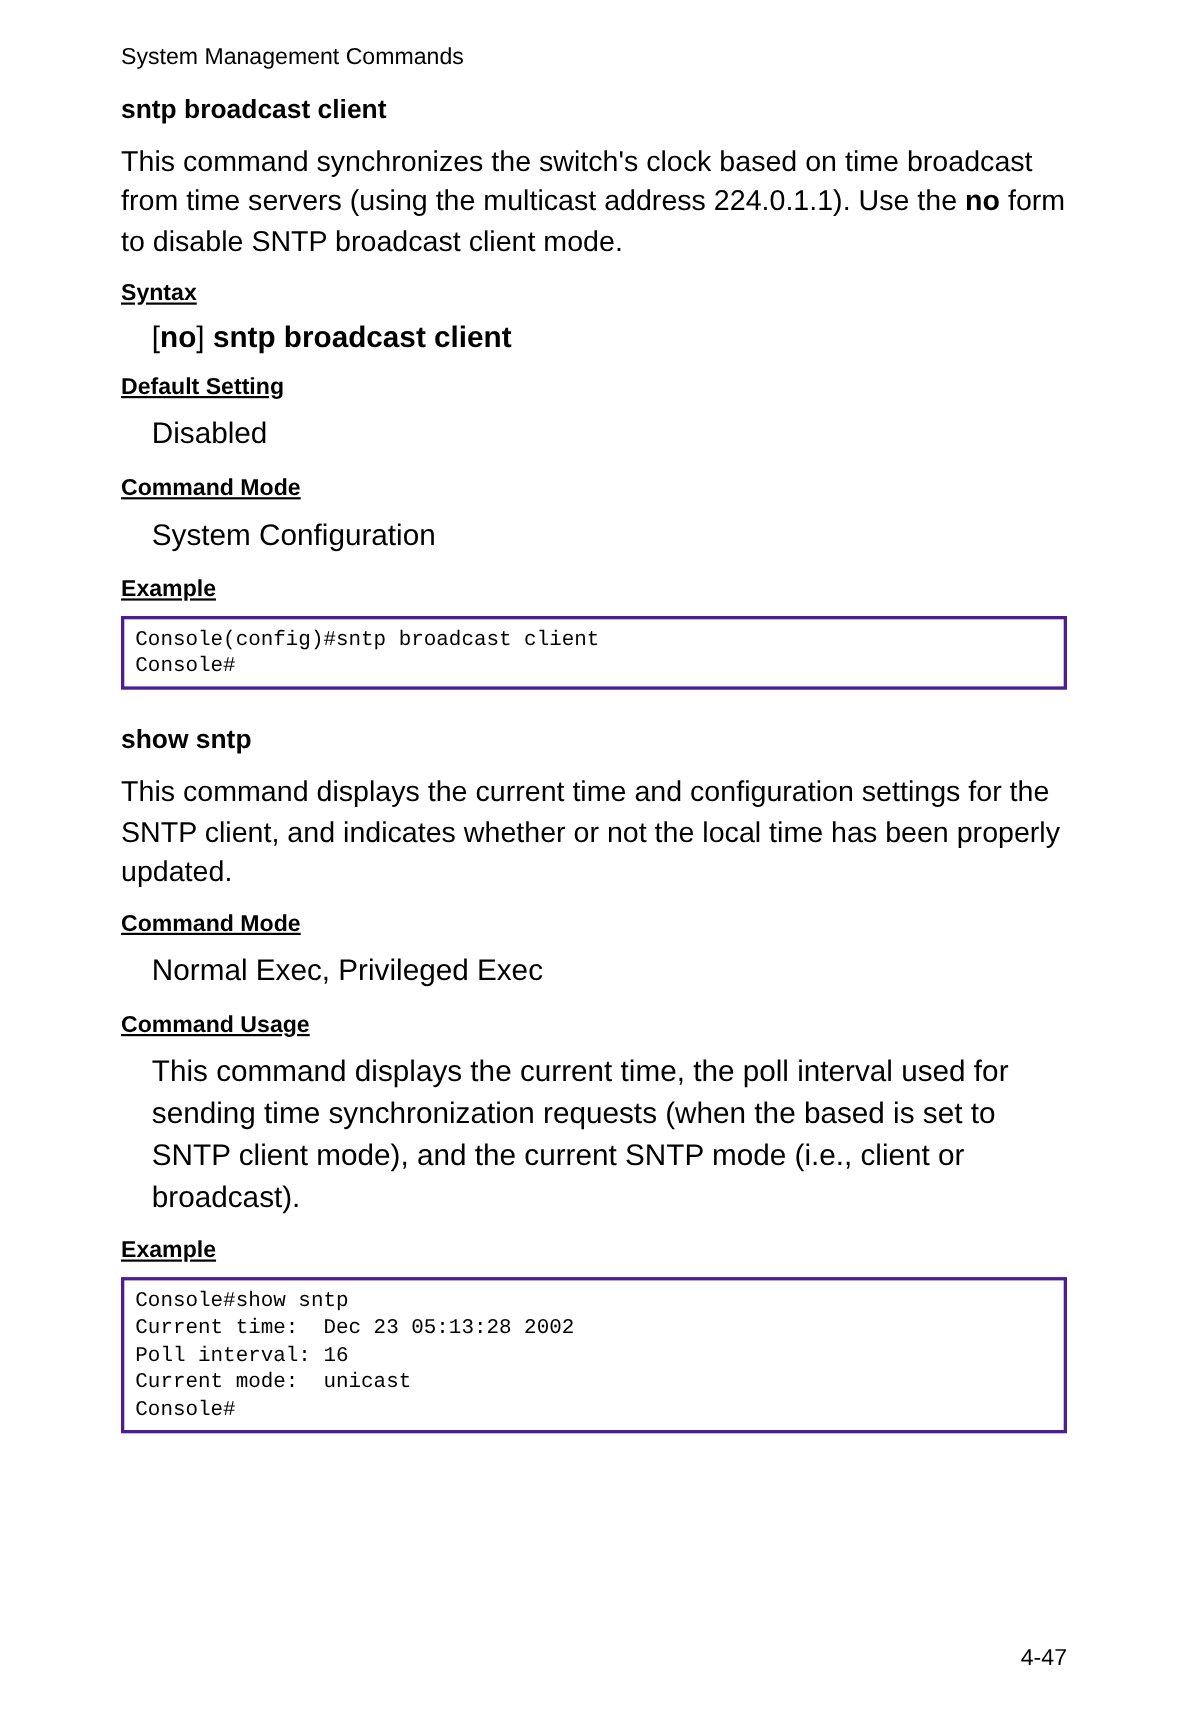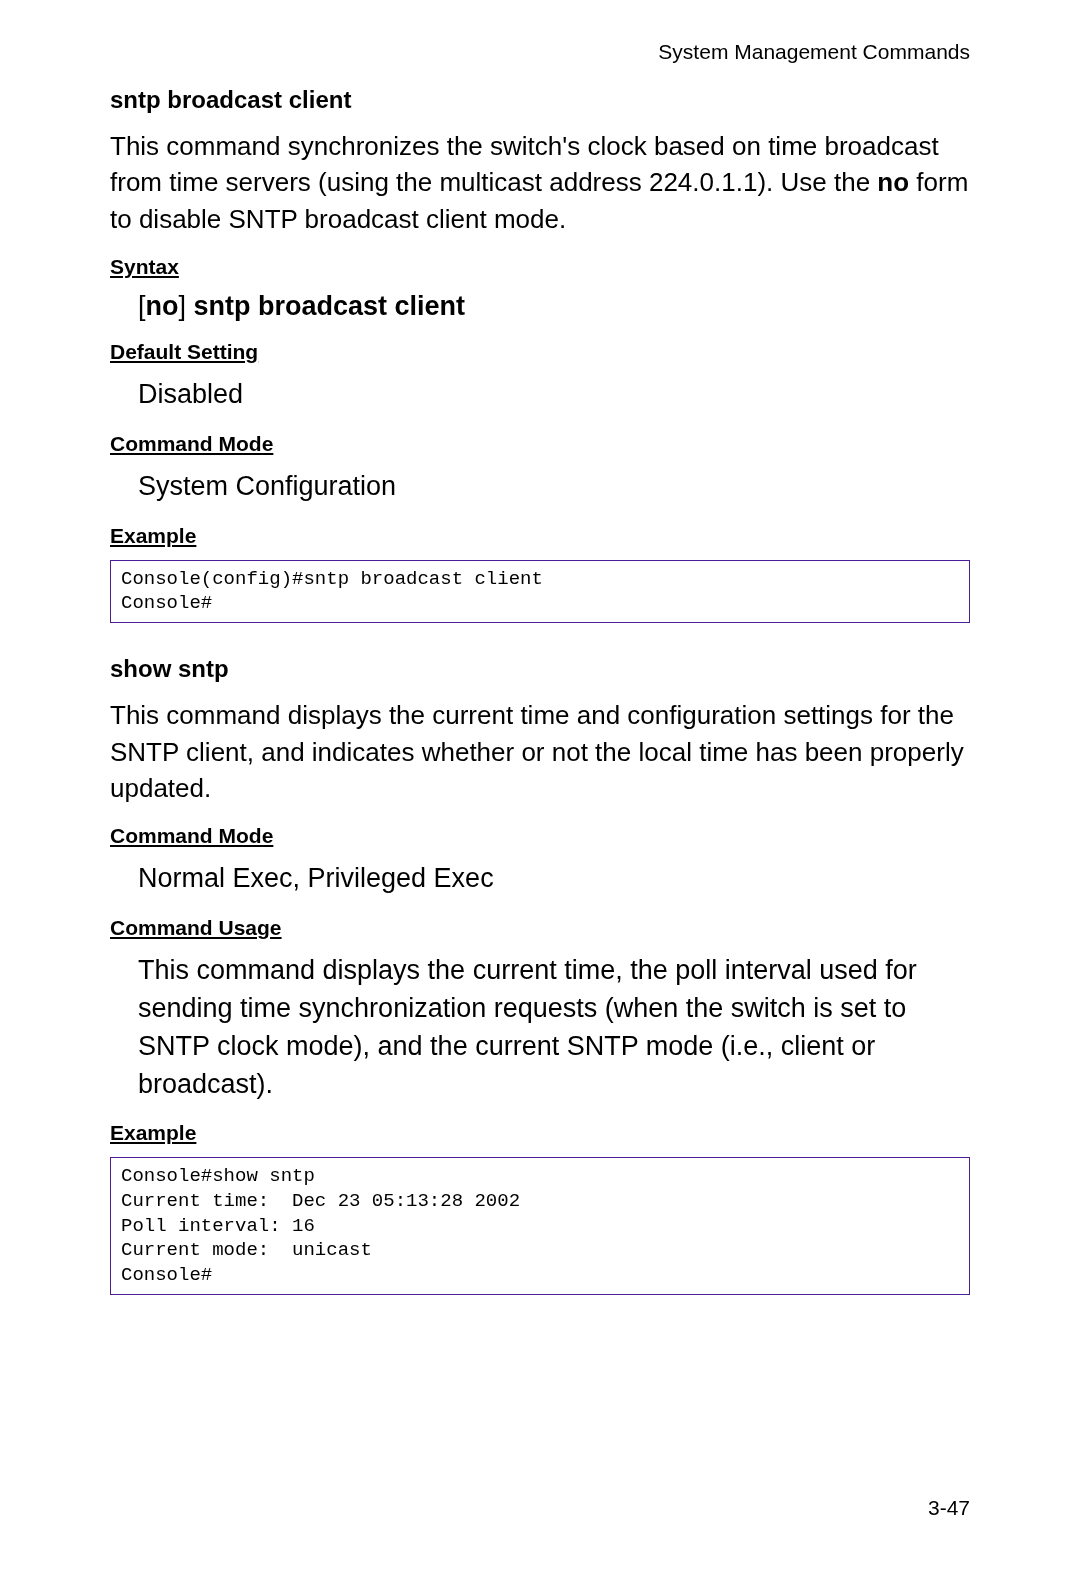--- a/index.html
+++ b/index.html
@@ -10,21 +10,20 @@
     body {
       font-family: Arial, Helvetica, sans-serif;
       background: #ffffff;
       width: 1080px;
       height: 1570px;
       position: relative;
       padding: 40px 110px 40px 110px;
       color: #000;
     }
     .header-label {
-      text-align: right;
       font-size: 21px;
       margin-bottom: 22px;
       font-weight: normal;
     }
     .section-title {
       font-size: 24px;
       font-weight: bold;
       margin-bottom: 14px;
       margin-top: 4px;
     }
@@ -48,21 +47,21 @@
     }
     .syntax-line {
       padding-left: 28px;
       font-size: 27px;
       margin-bottom: 18px;
     }
     .syntax-line .bold {
       font-weight: bold;
     }
     .code-box {
-      border: 1px solid #4c1d95;
+      border: 3px solid #4c1d95;
       padding: 6px 10px;
       font-family: "Courier New", Courier, monospace;
       font-size: 19px;
       white-space: pre;
       line-height: 1.3;
       margin-bottom: 32px;
       margin-top: 2px;
     }
     .page-number {
       position: absolute;
@@ -101,22 +100,22 @@
 Console#</div>
 
 <div class="section-title">show sntp</div>
 
 <p class="body-text">This command displays the current time and configuration settings for the SNTP client, and indicates whether or not the local time has been properly updated.</p>
 
 <div class="sub-heading">Command Mode</div>
 <div class="indented">Normal Exec, Privileged Exec</div>
 
 <div class="sub-heading">Command Usage</div>
-<div class="indented">This command displays the current time, the poll interval used for sending time synchronization requests (when the switch is set to SNTP clock mode), and the current SNTP mode (i.e., client or broadcast).</div>
+<div class="indented">This command displays the current time, the poll interval used for sending time synchronization requests (when the based is set to SNTP client mode), and the current SNTP mode (i.e., client or broadcast).</div>
 
 <div class="sub-heading">Example</div>
 <div class="code-box">Console#show sntp
 Current time:  Dec 23 05:13:28 2002
 Poll interval: 16
 Current mode:  unicast
 Console#</div>
 
-<div class="page-number">3-47</div>
+<div class="page-number">4-47</div>
 
 </body></html>

